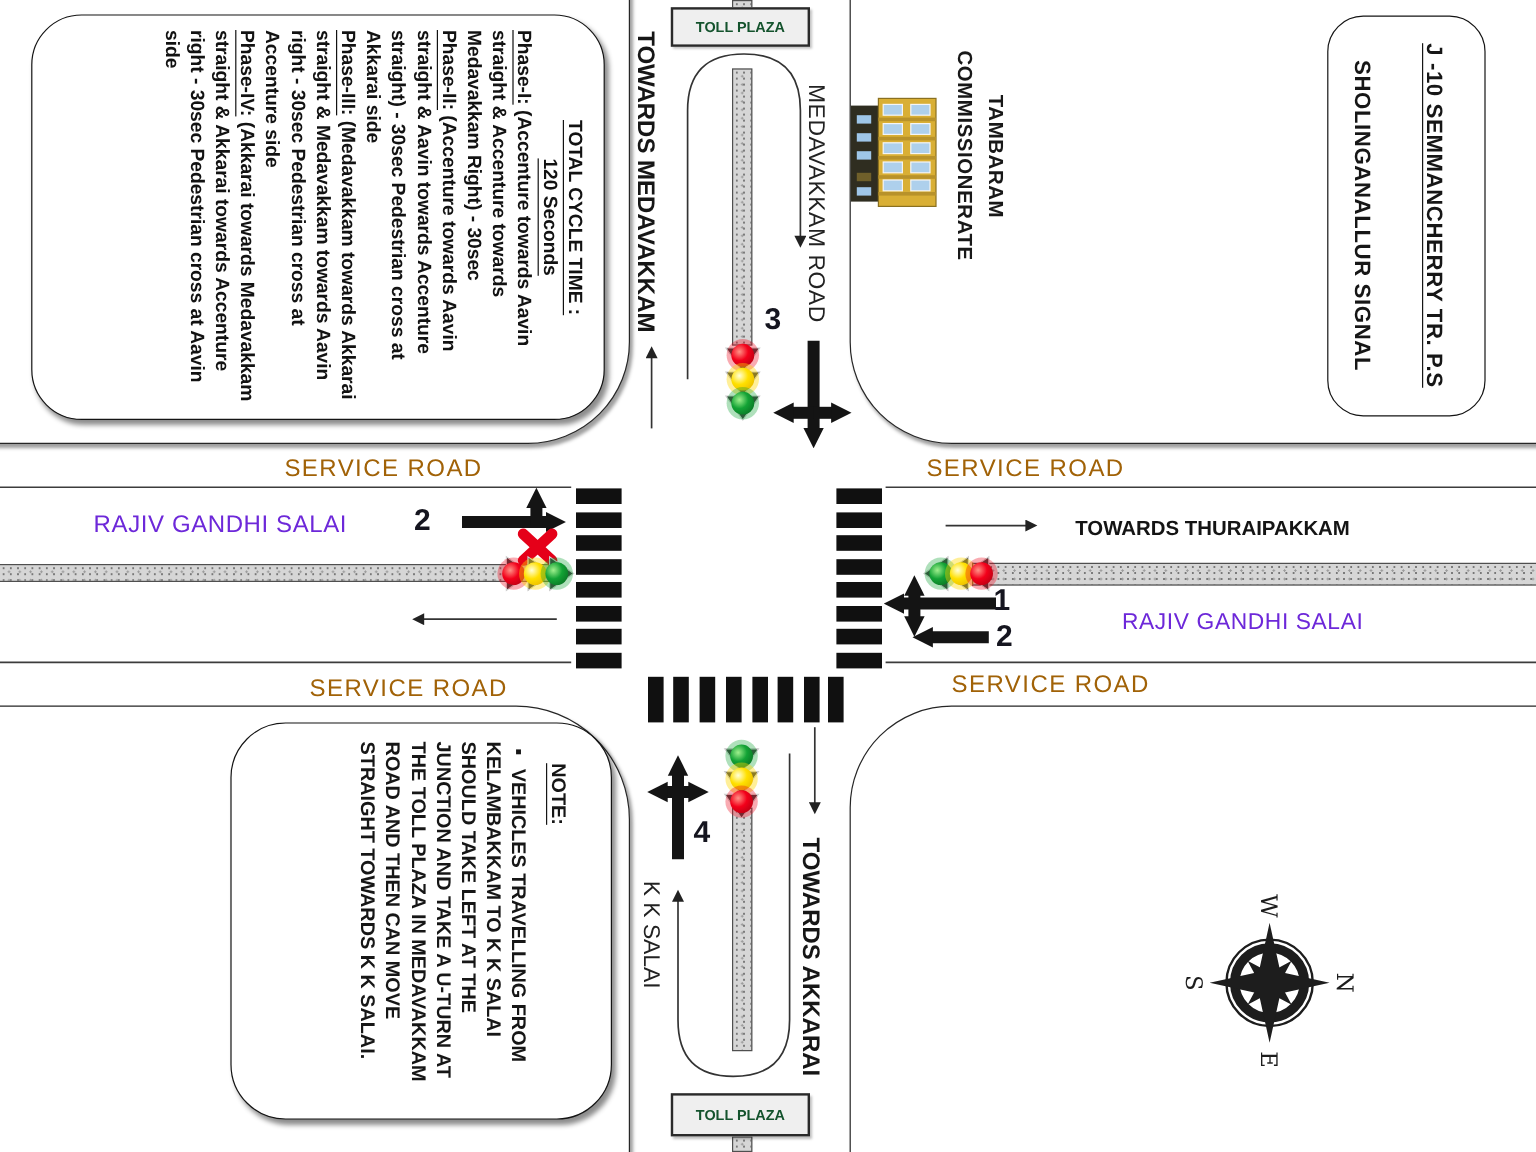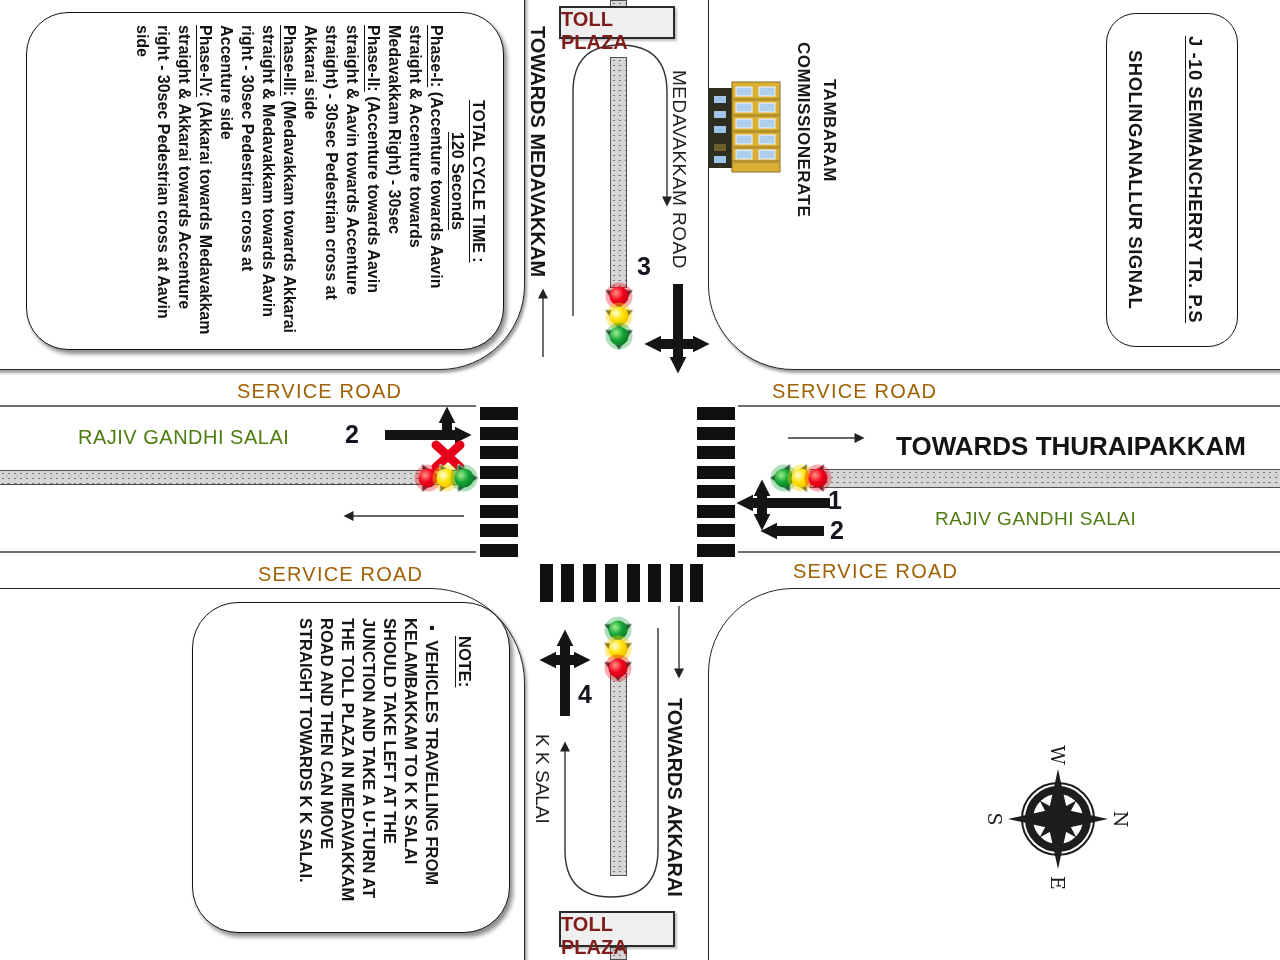--- a/index.html
+++ b/index.html
@@ -10,28 +10,28 @@
          box-shadow:2px 3px 3px rgba(0,0,0,0.38);z-index:1;}
   .median{position:absolute;z-index:2;background-color:#d6d6d6;
           background-image:radial-gradient(circle,#777 0.8px,transparent 1px),
                            radial-gradient(circle,#9a9a9a 0.8px,transparent 1px);
           background-size:6px 5px,9px 7px;background-position:0 0,3px 2px;
           border:1px solid #4f4f4f;box-sizing:border-box;}
   #overlay{position:absolute;left:0;top:0;z-index:5;}
   .txt{position:absolute;z-index:6;white-space:nowrap;}
   .vtext{writing-mode:vertical-rl;}
   .svc{font-size:20px;color:#a16207;letter-spacing:1.2px;}
-  .roadname{font-size:20px;color:#4d7c0f;letter-spacing:0.5px;}
+  .roadname{font-size:20px;color:#6d28d9;letter-spacing:0.5px;}
   .big{font-weight:bold;font-size:23px;color:#141414;}
   .num{font-weight:bold;font-size:25px;color:#15151f;z-index:7;}
   .panel{position:absolute;background:#fff;border:1.5px solid #141414;
          box-shadow:3px 4px 4px rgba(0,0,0,0.45);z-index:7;box-sizing:border-box;}
   .plain-panel{position:absolute;background:#fff;border:1.6px solid #141414;z-index:7;box-sizing:border-box;}
   .toll{position:absolute;z-index:7;background:#efefef;border:2px solid #2a2a2a;
-        font-weight:bold;font-size:20px;color:#7f1d1d;display:flex;
+        font-weight:bold;font-size:12px;color:#14532d;display:flex;align-items:center;
         justify-content:center;box-shadow:2px 2px 2px rgba(0,0,0,0.25);box-sizing:border-box;}
   .u{text-decoration:underline;}
   .phase-content{writing-mode:vertical-rl;width:100%;height:100%;box-sizing:border-box;
                  padding:12px 14px;font-weight:bold;font-size:16px;line-height:21px;color:#121212;}
   .ph-head{text-align:center;}
   .note-content{writing-mode:vertical-rl;width:100%;height:100%;box-sizing:border-box;
                 padding:15px 34px 15px 14px;font-weight:bold;font-size:16.5px;line-height:21px;}
   .note-head{text-indent:18px;margin-block-end:12px;}
   .j10-content{writing-mode:vertical-rl;width:100%;height:100%;box-sizing:border-box;
                padding-right:12px;font-weight:bold;font-size:18.5px;line-height:60px;}
@@ -250,21 +250,21 @@
     </g>
   </svg>
 
   <div class="txt svc" style="left:237px;top:380px;">SERVICE ROAD</div>
   <div class="txt svc" style="left:772px;top:380px;">SERVICE ROAD</div>
   <div class="txt svc" style="left:258px;top:563px;">SERVICE ROAD</div>
   <div class="txt svc" style="left:793px;top:560px;">SERVICE ROAD</div>
 
   <div class="txt roadname" style="left:78px;top:426px;">RAJIV GANDHI SALAI</div>
   <div class="txt roadname" style="left:935px;top:508px;font-size:19px;">RAJIV GANDHI SALAI</div>
-  <div class="txt big" style="left:896px;top:431px;font-size:26px;">TOWARDS THURAIPAKKAM</div>
+  <div class="txt big" style="left:896px;top:431px;font-size:17px;">TOWARDS THURAIPAKKAM</div>
 
   <div class="txt vtext" style="left:526px;top:26px;font-weight:bold;font-size:20px;">TOWARDS MEDAVAKKAM</div>
   <div class="txt vtext" style="left:668px;top:70px;font-size:19px;letter-spacing:0.5px;color:#222;">MEDAVAKKAM ROAD</div>
   <div class="txt vtext" style="left:663px;top:698px;font-weight:bold;font-size:20px;">TOWARDS AKKARAI</div>
   <div class="txt vtext" style="left:531px;top:734px;font-size:19px;color:#222;">K K SALAI</div>
 
   <div class="txt tam" style="left:790px;top:27px;height:206px;">
     <div>TAMBARAM</div>
     <div>COMMISSIONERATE</div>
   </div>

